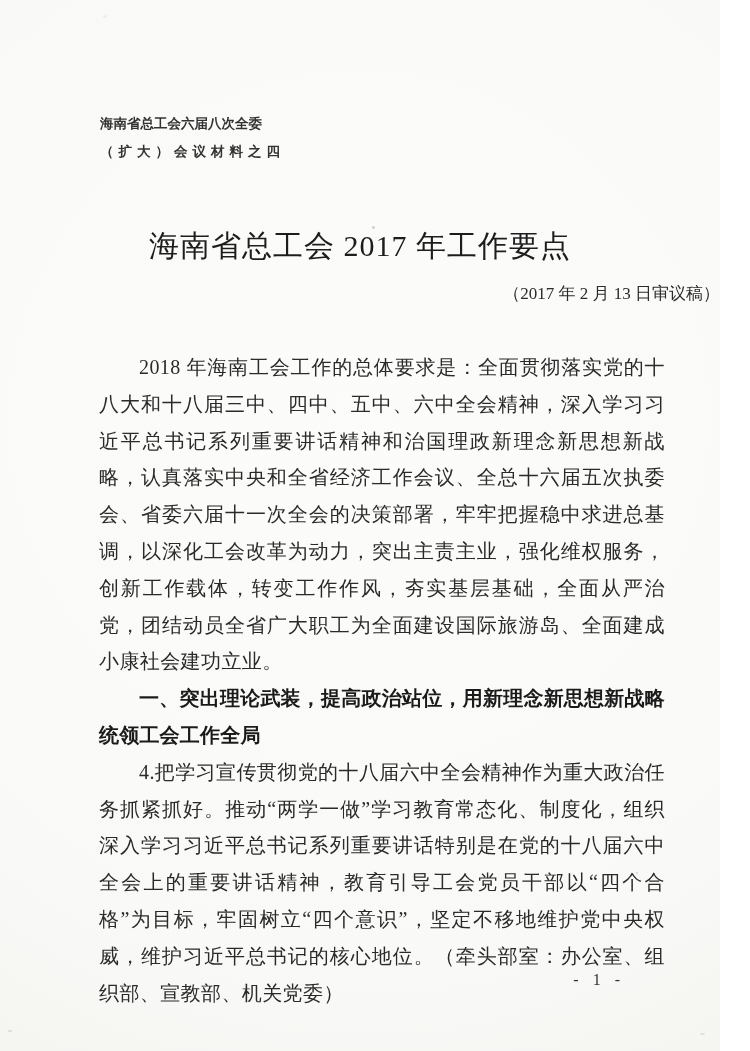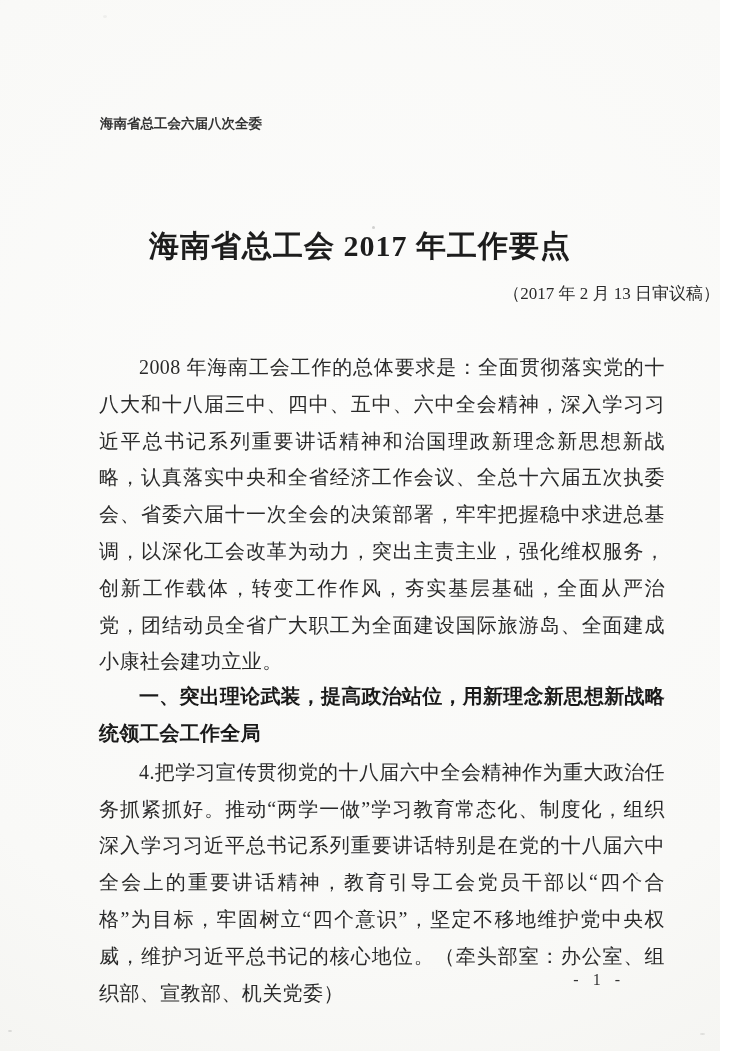--- a/index.html
+++ b/index.html
@@ -22,21 +22,21 @@
     font-weight: bold;
     color: #333;
     line-height: 28px;
   }
   .header .line2 { letter-spacing: 5px; }
   .doc-title {
     position: absolute;
     left: 0; right: 0; top: 226px;
     text-align: center;
     font-size: 30px;
-    font-weight: bold;
+    font-weight: normal;
     color: #1d1d1d;
     letter-spacing: 1px;
   }
   .doc-subtitle {
     position: absolute;
     left: 0; right: 0; top: 282px;
     text-align: right;
     font-size: 17px;
     color: #2b2b2b;
   }
@@ -46,21 +46,21 @@
     width: 566px;
     font-size: 20px;
     line-height: 36.8px;
     text-align: justify;
     letter-spacing: 0.4px;
     color: #2a2a2a;
   }
   .para { text-indent: 2em; }
   .section-heading {
     text-indent: 2em;
-    font-family: Liberation Mono, monospace;
+    font-family: Liberation Sans, sans-serif;
     font-weight: bold;
     color: #1a1a1a;
     letter-spacing: 0.2px;
   }
   .page-number {
     position: absolute;
     right: 95px; bottom: 62px;
     font-size: 16px;
     letter-spacing: 5px;
     color: #333;
@@ -76,28 +76,29 @@
   .speck.s4 { left: 700px; top: 1033px; width: 5px; height: 2px; background: rgba(60,60,60,0.12); }
   .speck.s5 { left: 103px; top: 15px;  width: 4px; height: 3px; background: rgba(60,60,60,0.06); }
 </style>
 </head>
 <body>
 
 <div class="page">
 
   <div class="header">
     <div class="line1">海南省总工会六届八次全委</div>
+    <div class="line2">（扩大）会议材料之四</div>
   </div>
 
   <h1 class="doc-title">海南省总工会 2017 年工作要点</h1>
 
   <div class="doc-subtitle">（2017 年 2 月 13 日审议稿）</div>
 
   <div class="body-block">
-    <p class="para">2008 年海南工会工作的总体要求是：全面贯彻落实党的十八大和十八届三中、四中、五中、六中全会精神，深入学习习近平总书记系列重要讲话精神和治国理政新理念新思想新战略，认真落实中央和全省经济工作会议、全总十六届五次执委会、省委六届十一次全会的决策部署，牢牢把握稳中求进总基调，以深化工会改革为动力，突出主责主业，强化维权服务，创新工作载体，转变工作作风，夯实基层基础，全面从严治党，团结动员全省广大职工为全面建设国际旅游岛、全面建成小康社会建功立业。</p>
+    <p class="para">2018 年海南工会工作的总体要求是：全面贯彻落实党的十八大和十八届三中、四中、五中、六中全会精神，深入学习习近平总书记系列重要讲话精神和治国理政新理念新思想新战略，认真落实中央和全省经济工作会议、全总十六届五次执委会、省委六届十一次全会的决策部署，牢牢把握稳中求进总基调，以深化工会改革为动力，突出主责主业，强化维权服务，创新工作载体，转变工作作风，夯实基层基础，全面从严治党，团结动员全省广大职工为全面建设国际旅游岛、全面建成小康社会建功立业。</p>
     <p class="section-heading">一、突出理论武装，提高政治站位，用新理念新思想新战略统领工会工作全局</p>
     <p class="para">4.把学习宣传贯彻党的十八届六中全会精神作为重大政治任务抓紧抓好。推动“两学一做”学习教育常态化、制度化，组织深入学习习近平总书记系列重要讲话特别是在党的十八届六中全会上的重要讲话精神，教育引导工会党员干部以“四个合格”为目标，牢固树立“四个意识”，坚定不移地维护党中央权威，维护习近平总书记的核心地位。（牵头部室：办公室、组织部、宣教部、机关党委）</p>
   </div>
 
   <div class="page-number">- 1 -</div>
 
   <div class="speck s1"></div>
   <div class="speck s2"></div>
   <div class="speck s3"></div>
   <div class="speck s4"></div>

